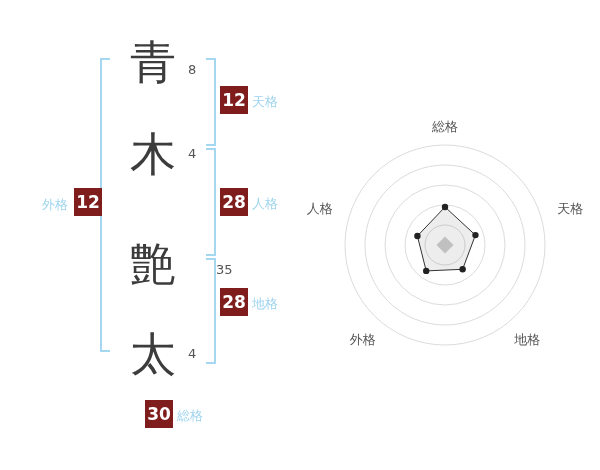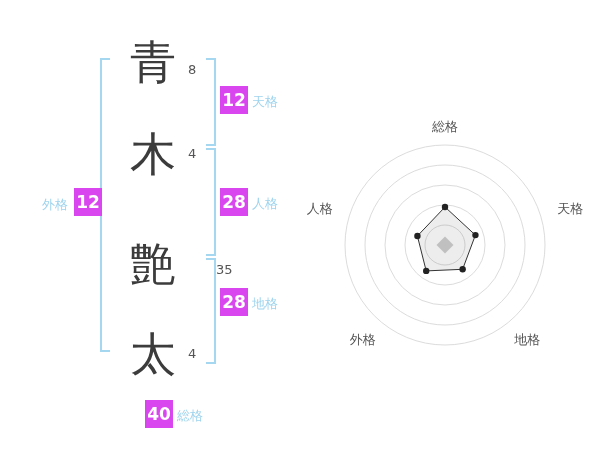--- a/index.html
+++ b/index.html
@@ -18,21 +18,21 @@
   
   .bracket{position:absolute;width:8px;}
   .bracket.left{
     border-left:2px solid #a5d8f0;border-top:2px solid #a5d8f0;border-bottom:2px solid #a5d8f0;
   }
   .bracket.right{
     border-right:2px solid #a5d8f0;border-top:2px solid #a5d8f0;border-bottom:2px solid #a5d8f0;
   }
   
   .badge{
-    position:absolute;width:28px;height:28px;background:#d946ef;color:#ffffff;
+    position:absolute;width:28px;height:28px;background:#7f1d1d;color:#ffffff;
     font-size:17px;font-weight:bold;display:flex;align-items:center;justify-content:center;
   }
   .badge-label{
     position:absolute;font-size:13px;color:#9fd4ee;white-space:nowrap;
   }
   
   .radar-wrap{position:absolute;left:295px;top:95px;width:300px;height:300px;}
   svg{display:block;}
 </style>
 </head>
@@ -60,21 +60,21 @@
 
   <div class="badge" style="left:220px;top:86px">12</div>
   <div class="badge-label" style="left:252px;top:93px">天格</div>
 
   <div class="badge" style="left:220px;top:188px">28</div>
   <div class="badge-label" style="left:252px;top:195px">人格</div>
 
   <div class="badge" style="left:220px;top:288px">28</div>
   <div class="badge-label" style="left:252px;top:295px">地格</div>
 
-  <div class="badge" style="left:145px;top:400px">40</div>
+  <div class="badge" style="left:145px;top:400px">30</div>
   <div class="badge-label" style="left:177px;top:407px">総格</div>
 
   <div class="radar-wrap">
     <svg id="radar-svg" width="300" height="300" viewBox="0 0 300 300">
         <circle cx="150" cy="150" r="20" fill="none" stroke="#dcdcdc" stroke-width="1"></circle>
         <circle cx="150" cy="150" r="40" fill="none" stroke="#dcdcdc" stroke-width="1"></circle>
         <circle cx="150" cy="150" r="60" fill="none" stroke="#dcdcdc" stroke-width="1"></circle>
         <circle cx="150" cy="150" r="80" fill="none" stroke="#dcdcdc" stroke-width="1"></circle>
         <circle cx="150" cy="150" r="100" fill="none" stroke="#dcdcdc" stroke-width="1"></circle>
         <rect x="144" y="144" width="12" height="12" fill="#cfcfcf" transform="rotate(45 150 150)"></rect>

